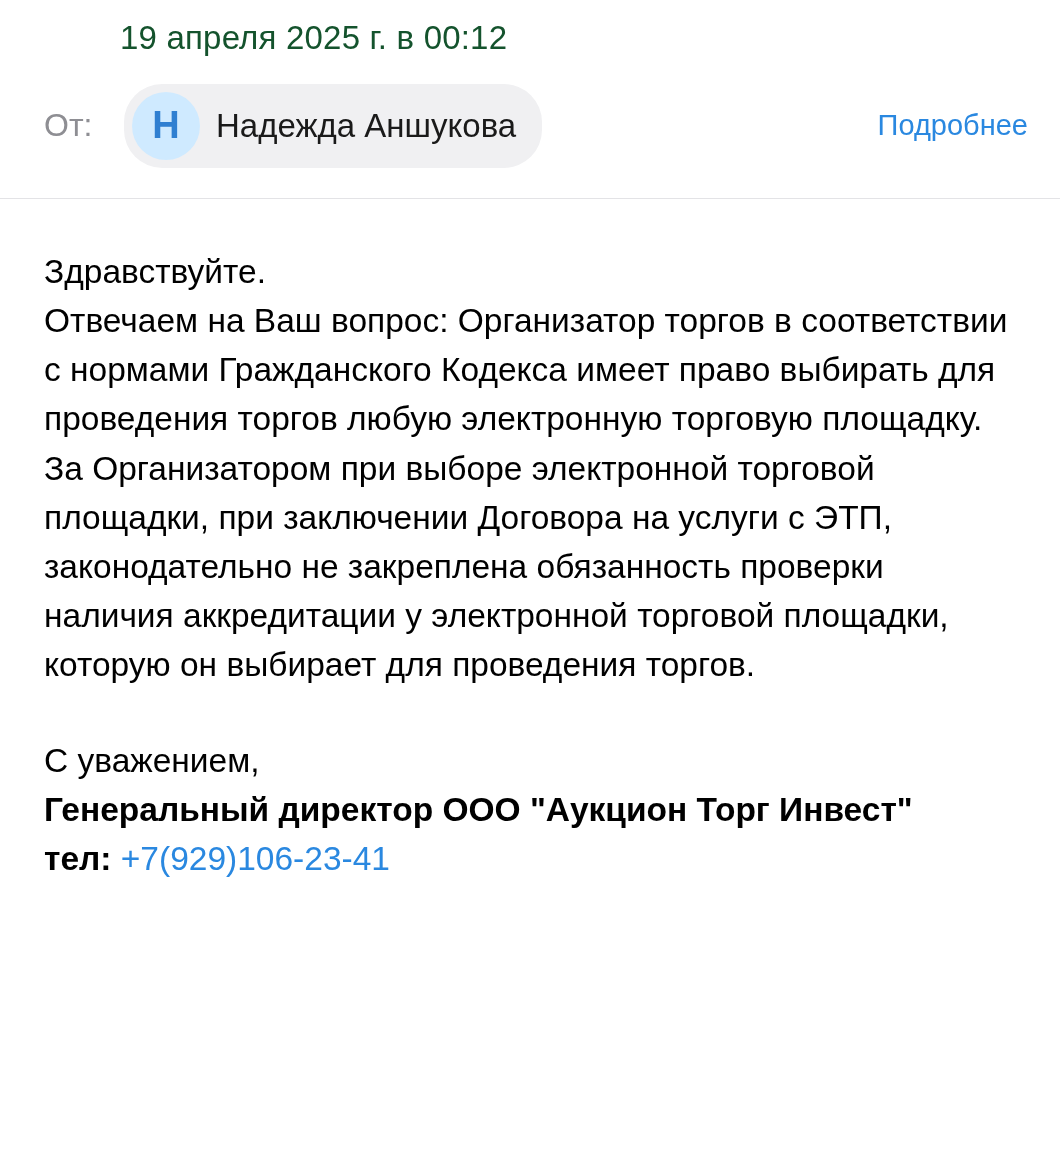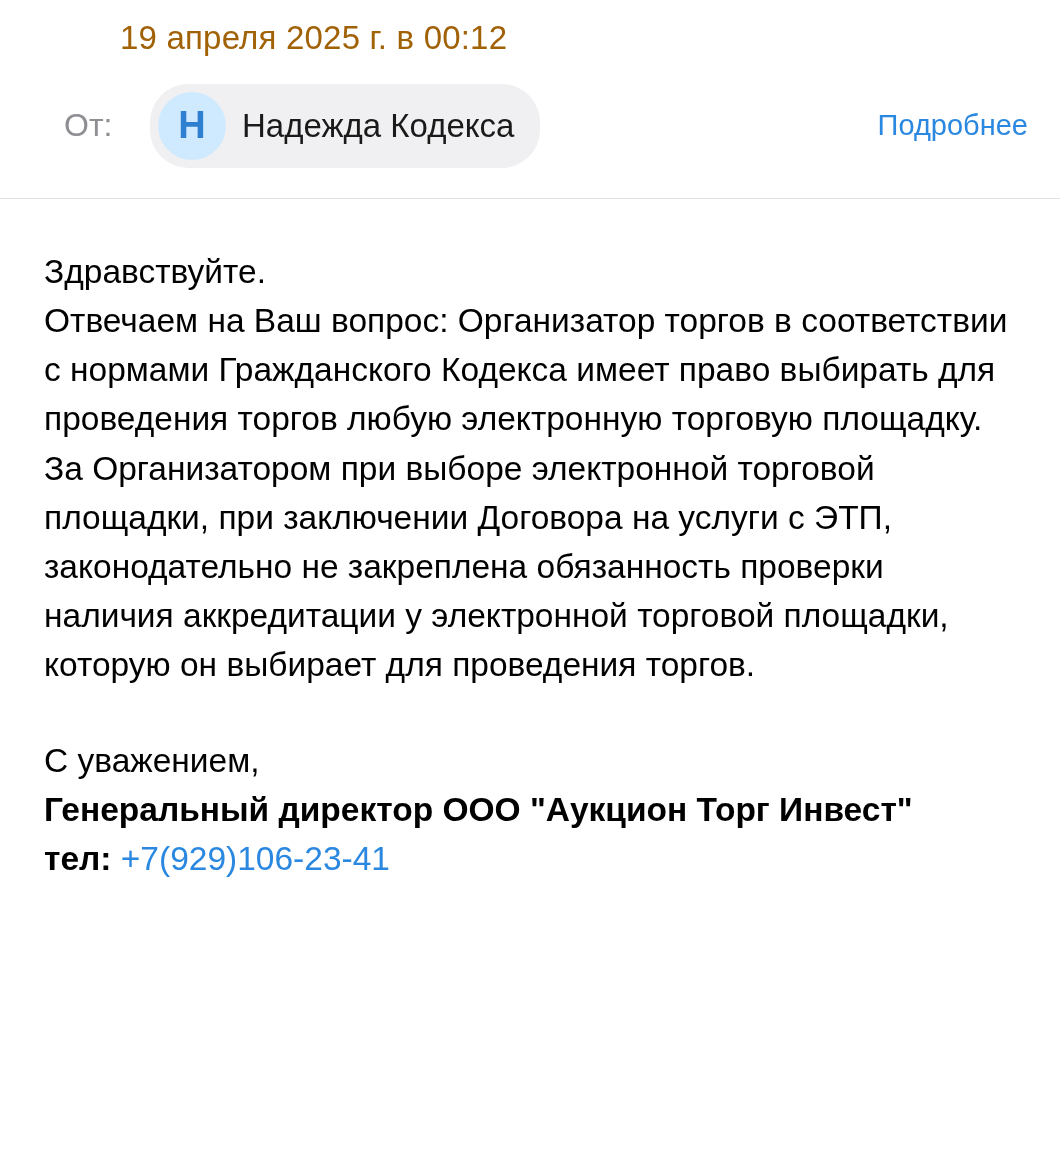--- a/index.html
+++ b/index.html
@@ -26,32 +26,31 @@
   }
 
   
   .mail-header {
     padding: 18px 0 0 0;
     border-bottom: 1px solid #e3e3e6;
   }
 
   .mail-date {
     font-size: 33px;
-    color: #a16207;
+    color: #14532d;
     padding-left: 120px;
     line-height: 1.2;
     letter-spacing: 0.2px;
   }
 
   .from-row {
     display: flex;
     align-items: center;
     padding: 26px 24px 30px 44px;
-    gap: 12px;
-    margin-left: 20px;
+    gap: 6px;
   }
 
   .from-label {
     font-size: 32px;
     color: #8e8e93;
     min-width: 74px;
   }
 
   .sender-chip {
     display: flex;
@@ -141,21 +140,21 @@
   <div class="mail-header">
 
     <div class="mail-date">19 апреля 2025 г. в 00:12</div>
 
     <div class="from-row">
 
       <span class="from-label">От:</span>
 
       <div class="sender-chip">
         <span class="avatar">Н</span>
-        <span class="sender-name">Надежда Кодекса</span>
+        <span class="sender-name">Надежда Аншукова</span>
       </div>
 
       <span class="details-link">Подробнее</span>
 
     </div>
   </div>
 
   <div class="mail-body">
 
     <p class="para">Здравствуйте.</p>

